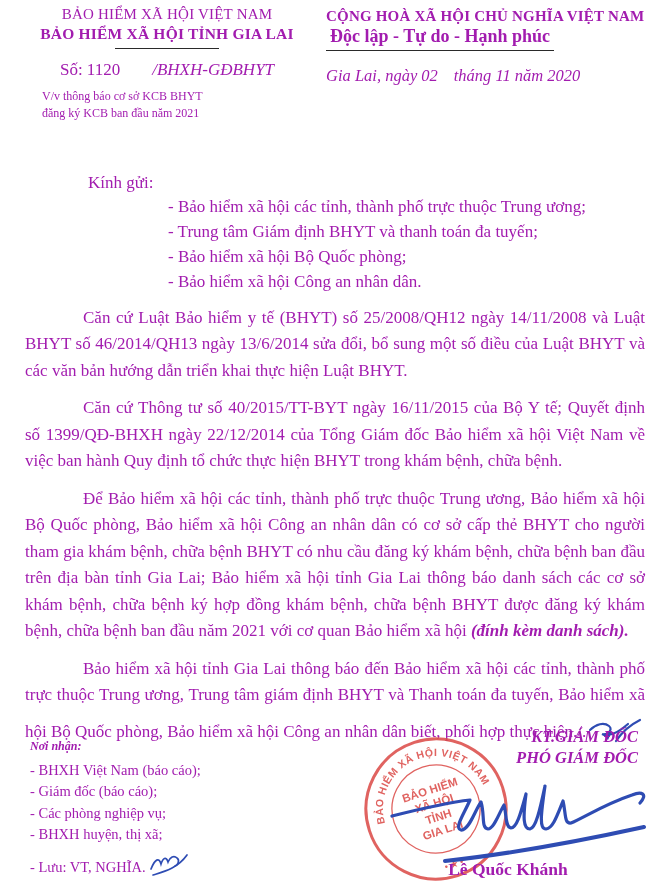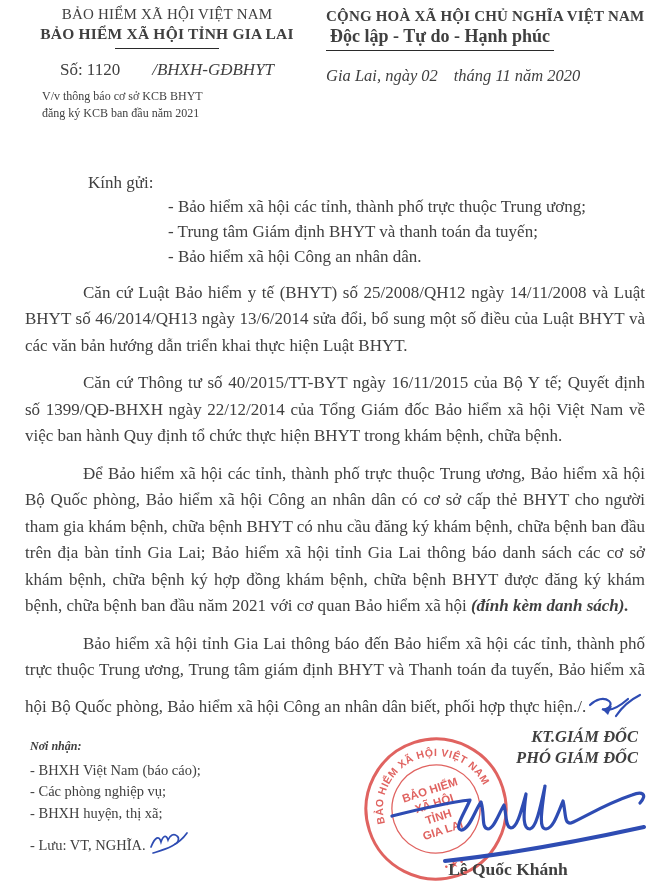--- a/index.html
+++ b/index.html
@@ -1,18 +1,18 @@
 <!DOCTYPE html>
 <html><head>
 <meta charset="utf-8">
 <style>
   html,body{margin:0;padding:0;background:#fff;}
   .page{
     position:relative;width:668px;height:895px;overflow:hidden;background:#ffffff;
-    font-family:"Liberation Serif", serif;color:#404040;
+    font-family:"Liberation Serif", serif;color:#a21caf;
   }
   
   .header{display:flex;padding:6px 8px 0 8px;}
   .h-left{width:318px;text-align:center;flex-shrink:0;}
   .h-left .hl1{font-size:15px;letter-spacing:.2px;}
   .h-left .hl2{font-size:15.5px;font-weight:bold;margin-top:2px;letter-spacing:.2px;}
   .h-left .rule{width:104px;border-top:1.6px solid #2a2a2a;margin:5px auto 0;}
   .h-left .num{font-size:17px;margin-top:11px;}
   .h-left .num .suffix{margin-left:32px;font-style:italic;}
   .h-left .subj{font-size:12px;line-height:1.45;margin-top:8px;text-align:left;padding-left:34px;}
@@ -68,40 +68,42 @@
         <span>Gia Lai, ngày</span><span class="day">02</span><span class="rest">tháng 11 năm 2020</span>
       </div>
     </div>
   </div>
 
   <div class="recipients">
     <div>Kính gửi:</div>
     <div class="rec-items">
       <div>- Bảo hiểm xã hội các tỉnh, thành phố trực thuộc Trung ương;</div>
       <div>- Trung tâm Giám định BHYT và thanh toán đa tuyến;</div>
+      <div>- Bảo hiểm xã hội Bộ Quốc phòng;</div>
       <div>- Bảo hiểm xã hội Công an nhân dân.</div>
     </div>
   </div>
 
   <div class="bodytext">
     <p>Căn cứ Luật Bảo hiểm y tế (BHYT) số 25/2008/QH12 ngày 14/11/2008 và Luật BHYT số 46/2014/QH13 ngày 13/6/2014 sửa đổi, bổ sung một số điều của Luật BHYT và các văn bản hướng dẫn triển khai thực hiện Luật BHYT.</p>
     <p>Căn cứ Thông tư số 40/2015/TT-BYT ngày 16/11/2015 của Bộ Y tế; Quyết định số 1399/QĐ-BHXH ngày 22/12/2014 của Tổng Giám đốc Bảo hiểm xã hội Việt Nam về việc ban hành Quy định tổ chức thực hiện BHYT trong khám bệnh, chữa bệnh.</p>
     <p><span>Để Bảo hiểm xã hội các tỉnh, thành phố trực thuộc Trung ương, Bảo hiểm xã hội Bộ Quốc phòng, Bảo hiểm xã hội Công an nhân dân có cơ sở cấp thẻ BHYT cho người tham gia khám bệnh, chữa bệnh BHYT có nhu cầu đăng ký khám bệnh, chữa bệnh ban đầu trên địa bàn tỉnh Gia Lai; Bảo hiểm xã hội tỉnh Gia Lai thông báo danh sách các cơ sở khám bệnh, chữa bệnh ký hợp đồng khám bệnh, chữa bệnh BHYT được đăng ký khám bệnh, chữa bệnh ban đầu năm 2021 với cơ quan Bảo hiểm xã hội </span><span class="attach">(đính kèm danh sách).</span></p>
     <p><span>Bảo hiểm xã hội tỉnh Gia Lai thông báo đến Bảo hiểm xã hội các tỉnh, thành phố trực thuộc Trung ương, Trung tâm giám định BHYT và Thanh toán đa tuyến, Bảo hiểm xã hội Bộ Quốc phòng, Bảo hiểm xã hội Công an nhân dân biết, phối hợp thực hiện./.</span><svg class="ink" width="54" height="28" viewBox="0 0 54 28">
         <path d="M2,13 C8,7 16,5 21,9 C26,13 18,19 14,17 C22,21 32,14 40,7" fill="none" stroke="#2e4cb3" stroke-width="2.2" stroke-linecap="round"></path>
         <path d="M28,24 C34,15 42,8 52,3" fill="none" stroke="#2e4cb3" stroke-width="2.2" stroke-linecap="round"></path>
         <path d="M14,17 l6,6 l4,-9 z" fill="#2e4cb3"></path>
       </svg></p>
   </div>
 
   <div class="footer">
 
     <div class="noinhan">
       <div class="nn-title">Nơi nhận:</div>
       <div>- BHXH Việt Nam (báo cáo);</div>
+      <div>- Giám đốc (báo cáo);</div>
       <div>- Các phòng nghiệp vụ;</div>
       <div>- BHXH huyện, thị xã;</div>
       <div><span>- Lưu: VT, NGHĨA.</span><svg class="luu-ink" width="42" height="26" viewBox="0 0 42 26">
           <path d="M4,18 C8,8 12,6 14,13 C16,7 19,5 21,11 C23,6 27,4 30,7 C33,9 31,14 28,15" fill="none" stroke="#2e4cb3" stroke-width="1.7" stroke-linecap="round"></path>
           <path d="M6,24 C16,21 30,18 40,4" fill="none" stroke="#2e4cb3" stroke-width="1.7" stroke-linecap="round"></path>
         </svg></div>
     </div>
 
     <div class="kt">
       <div>KT.GIÁM ĐỐC</div>

